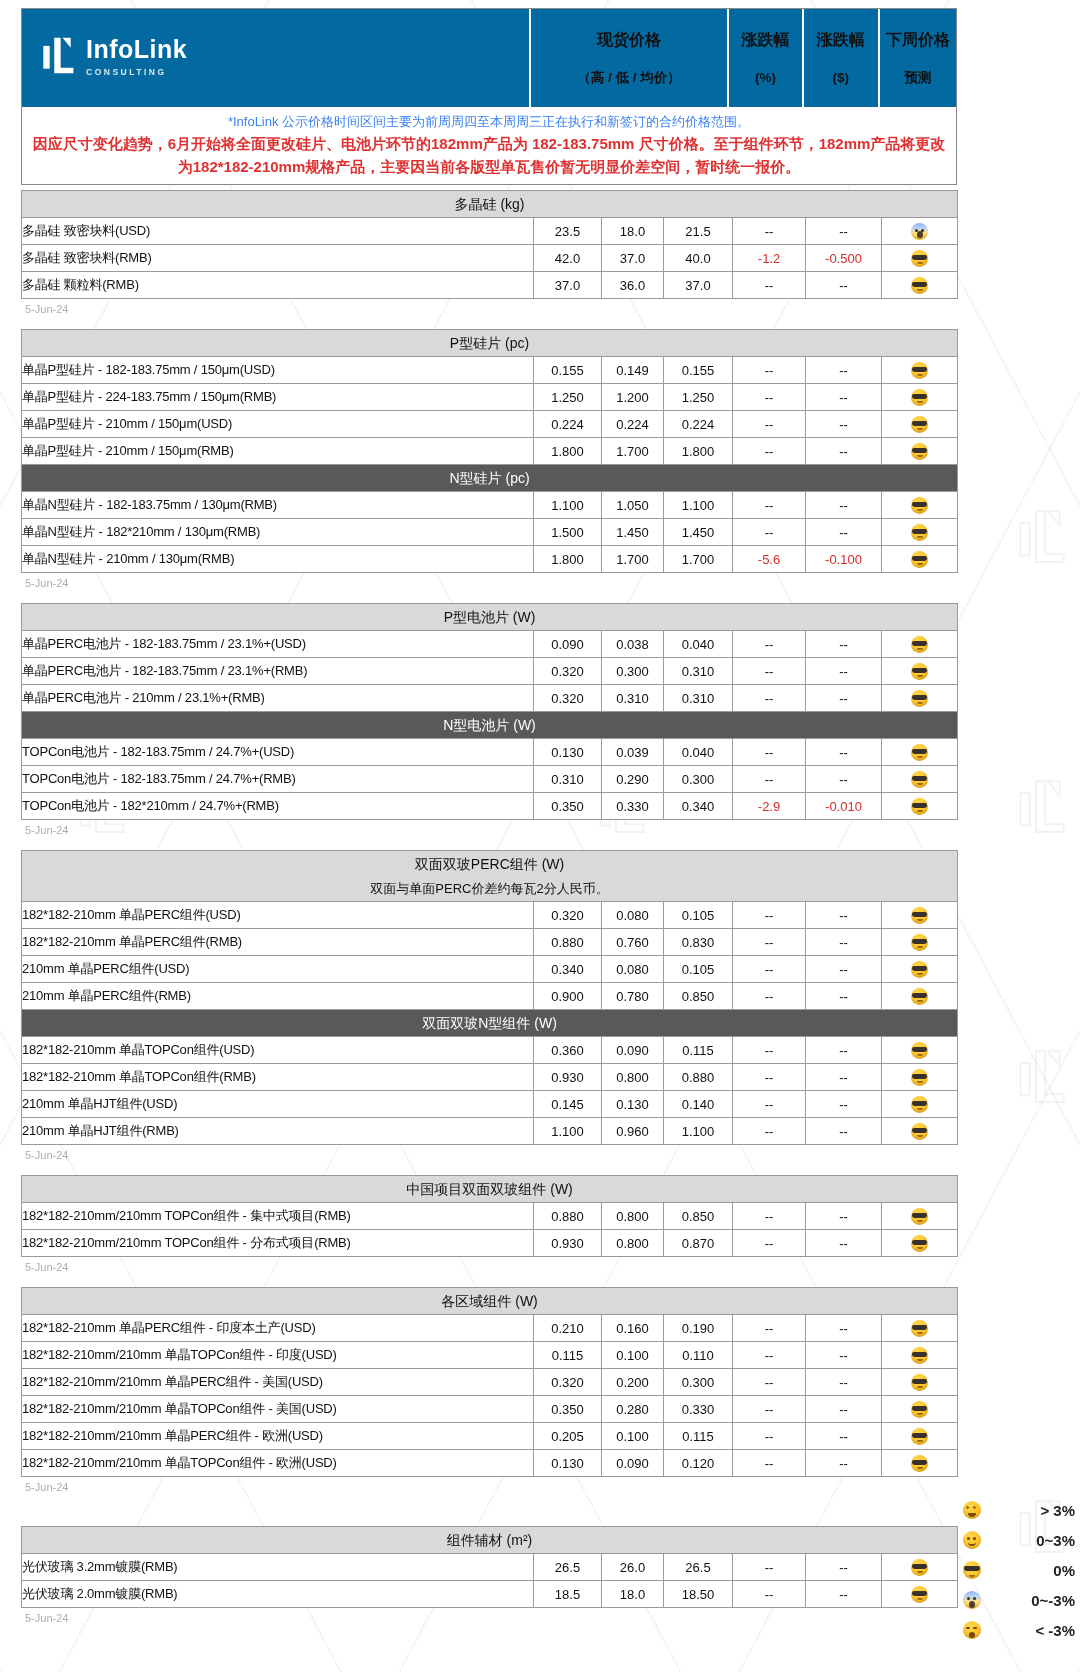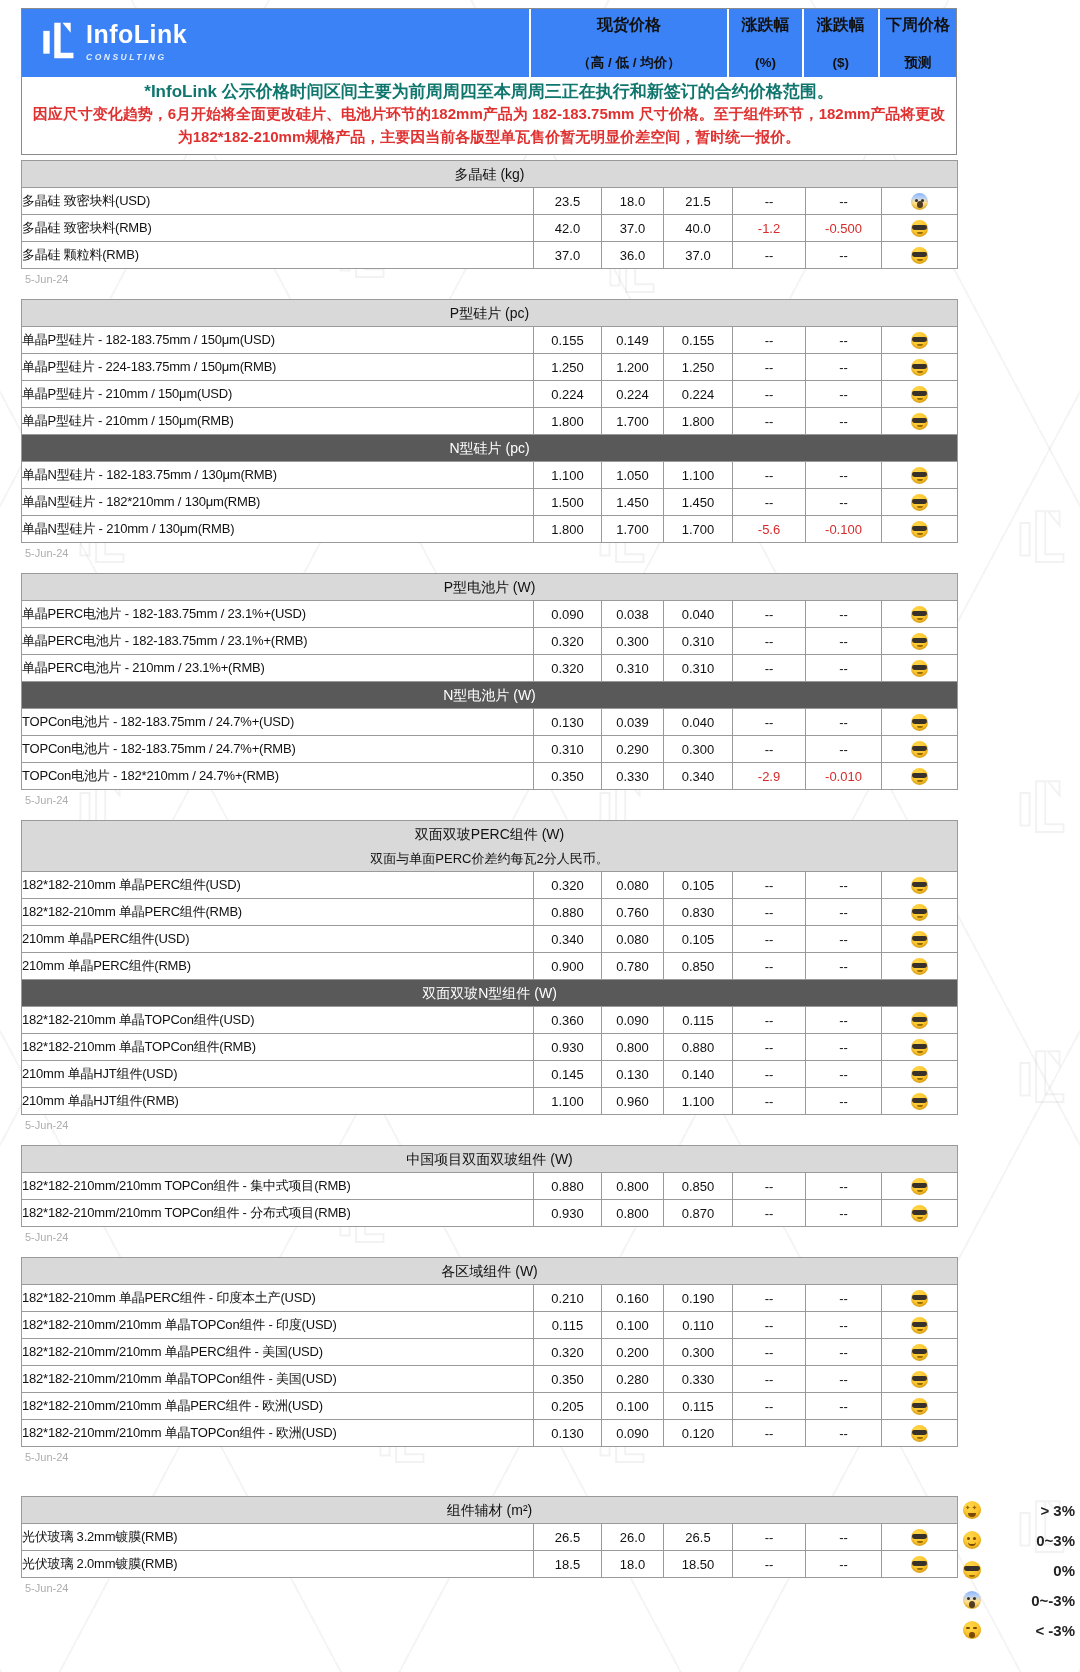--- a/index.html
+++ b/index.html
@@ -11,35 +11,35 @@
     background:
       repeating-linear-gradient(62deg, rgba(110,110,110,.07) 0 2px, transparent 2px 300px),
       repeating-linear-gradient(-62deg, rgba(110,110,110,.07) 0 2px, transparent 2px 300px);}
   .wm-logo{position:absolute;opacity:.07;z-index:0;pointer-events:none;}
 
   .content{position:relative;z-index:1;padding:8px 0 0 21px;}
   .inner{width:936px;}
 
   
   .header-box{border:1px solid #8a8a8a;}
-  .band{display:flex;height:68px;background:#3b82f6;}
+  .band{display:flex;height:98px;background:#0369a1;}
   .band-cell{display:flex;flex-direction:column;justify-content:center;align-items:center;
     color:#111;font-weight:bold;line-height:1.5;}
   .band-cell + .band-cell{border-left:2px solid #fff;}
   .band-logo{width:512px;align-items:flex-start;justify-content:center;padding-left:14px;box-sizing:border-box;}
   .c-spot{width:199px;}.c-pct{width:73px;}.c-usd{width:75px;}.c-fc{width:77px;}
   .band-l1{font-size:16px;}
   .band-l2{font-size:13.5px;margin-top:16px;}
   .logo-wrap{display:flex;align-items:center;gap:8px;}
   .logo-text .brand{color:#fff;font-size:25px;font-weight:bold;letter-spacing:.5px;line-height:1;}
-  .logo-text .sub{color:rgba(255,255,255,.85);font-size:8.5px;letter-spacing:2.5px;margin-top:4px;font-style:italic;}
+  .logo-text .sub{color:rgba(255,255,255,.85);font-size:8.5px;letter-spacing:2.5px;margin-top:4px;}
 
   
   .notes{background:#fff;padding:5px 8px 7px 8px;}
-  .note-black{font-size:17px;font-weight:bold;color:#0f766e;text-align:center;line-height:19px;}
+  .note-black{font-size:13px;font-weight:normal;color:#3b82f6;text-align:center;line-height:19px;}
   .note-red{font-size:15px;font-weight:bold;color:#e03131;text-align:center;line-height:21px;margin-top:2px;}
 
   
   .group{margin-top:5px;}
   #tables > .group:nth-child(7){margin-top:32px;}
   table.price-table{border-collapse:collapse;table-layout:fixed;width:936px;border:1.5px solid #777;background:#fff;}
   table.price-table td{border:1px solid #9a9a9a;font-size:13px;color:#111;height:26px;padding:0;}
   td.sec{text-align:center;}
   td.sec.light{background:#d9d9d9;color:#111;}
   td.sec.dark{background:#595959;color:#fff;}

